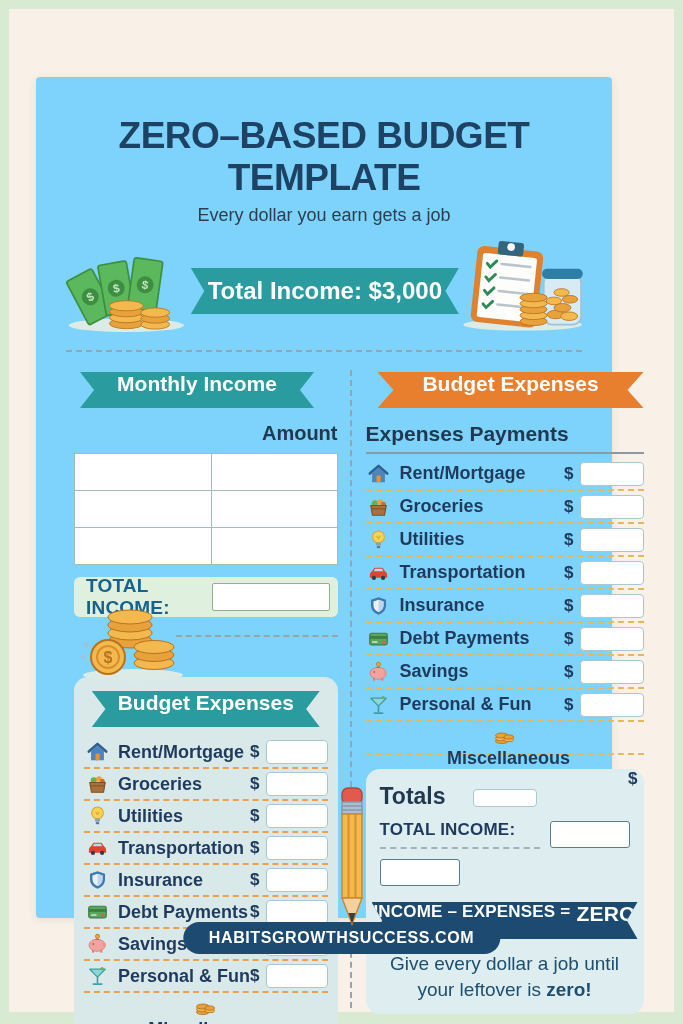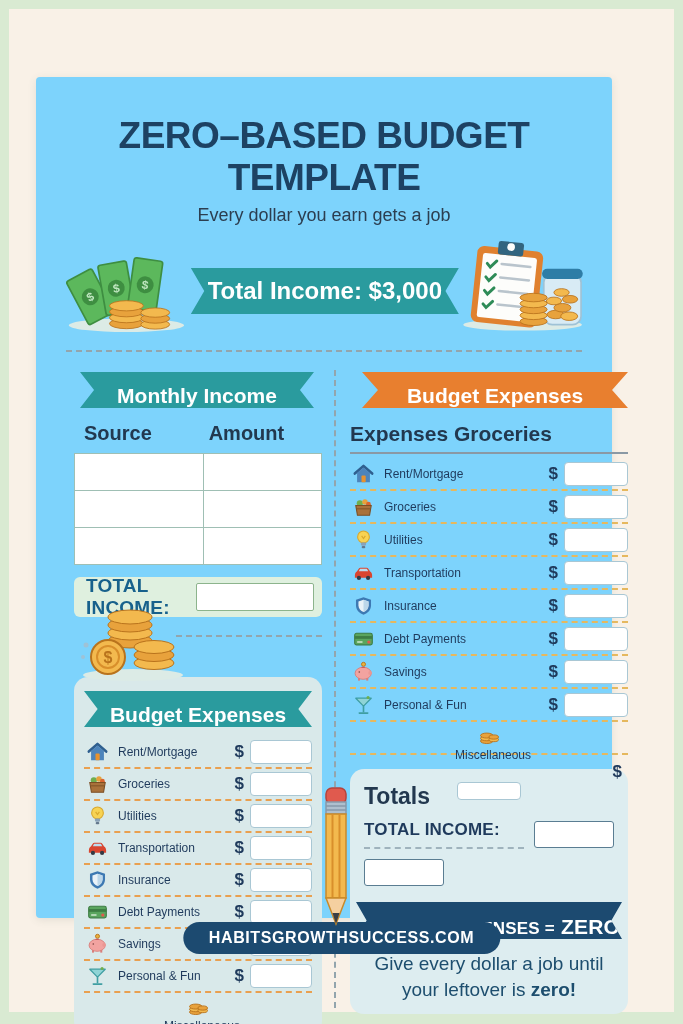--- a/index.html
+++ b/index.html
@@ -42,33 +42,33 @@
   }
   .dash-h{border-top:2px dashed #93a5ad;margin:10px 14px 0;}
   
   .columns{display:flex;margin-top:14px;padding:0 12px;height:648px;box-sizing:border-box;}
   .col-left{width:296px;box-sizing:border-box;padding:0 10px 0 10px;}
   .col-divider{width:0;border-left:2px dashed #93a5ad;position:relative;margin:4px 2px 6px 2px;}
   .col-right{flex:1;box-sizing:border-box;padding:0 2px 0 12px;}
   
   .ribbon{
     color:#fff;font-weight:700;text-align:center;
-    display:flex;align-items:flex-end;justify-content:center;
+    display:flex;align-items:flex-start;justify-content:center;
     clip-path:polygon(0 0,100% 0,94% 50%,100% 100%,0 100%,6% 50%);
   }
   .ribbon.teal{background:#2a9b9e;}
   .ribbon.orange{background:#e87f2f;}
   .ribbon.navy{background:#1c4a70;}
   .ribbon-mi{height:36px;width:234px;margin:6px auto 0 6px;font-size:21px;}
   .ribbon-be-left{height:36px;width:228px;margin:2px auto 10px;font-size:21px;}
   .ribbon-be-right{height:36px;width:266px;margin:6px 0 0 12px;font-size:21px;}
   
   .th-row{display:flex;margin-top:14px;font-size:20px;font-weight:700;color:#22384f;}
   .th-row span:first-child{flex:1.1;padding-left:10px;}
-  .th-row span:last-child{flex:1;text-align:left;}
+  .th-row span:last-child{flex:1;text-align:right;}
   .income-table{margin-top:8px;border:1.5px solid #9fbfb4;background:#fff;}
   .income-tr{display:flex;height:36px;border-bottom:1.5px solid #9fbfb4;}
   .income-tr:last-child{border-bottom:none;}
   .income-td{flex:1.1;}
   .income-td.amount{flex:1;border-left:1.5px solid #9fbfb4;}
   .cell-input{width:100%;height:100%;border:none;background:transparent;box-sizing:border-box;padding:0 8px;font-size:15px;outline:none;}
   .total-income-box{
     margin-top:12px;background:#dff0df;border-radius:6px;
     display:flex;align-items:center;height:40px;padding:0 8px 0 12px;
   }
@@ -80,21 +80,21 @@
   .coins-row svg{position:absolute;left:4px;top:-14px;z-index:2;}
   
   .left-expenses-box{
     margin-top:8px;background:#d9e9ea;border-radius:14px;
     padding:12px 10px 12px 10px;
   }
   .exp-list{display:block;}
   .exp-row{display:flex;align-items:center;height:30px;border-bottom:2px dashed #e9a050;}
   .exp-row:last-child{border-bottom:none;flex-direction:column;}
   .exp-icon{width:26px;height:24px;display:flex;align-items:center;justify-content:center;flex:0 0 26px;}
-  .exp-label{font-size:12px;font-weight:400;color:#1f3a5c;margin-left:8px;white-space:nowrap;}
+  .exp-label{font-size:18px;font-weight:700;color:#1f3a5c;margin-left:8px;white-space:nowrap;}
   .exp-cur{margin-left:auto;font-size:17px;font-weight:700;color:#1f3a5c;padding-right:6px;}
   .exp-input{width:62px;height:24px;border:1.5px solid #a9c7d4;border-radius:4px;background:#fff;outline:none;font-size:14px;padding:0 4px;box-sizing:border-box;}
   .exp-list.right .exp-row{height:31px;border-bottom:2px dashed #e6b85e;}
   .exp-list.right .exp-input{width:64px;}
   .breakdown-h{
     margin:14px 0 0;font-size:21px;font-weight:700;color:#22384f;
     border-bottom:2px solid #8a99a5;padding-bottom:6px;
   }
   .exp-list.right{margin-top:4px;}
   
@@ -209,21 +209,20 @@
     <div class="dash-h"></div>
 
     <div class="columns">
 
       <div class="col-left">
         <div class="ribbon teal ribbon-mi">
           <span>Monthly Income</span>
         </div>
 
         <div class="th-row">
-          <span>Source</span>
           <span>Amount</span>
         </div>
 
         <div class="income-table">
 
             <div class="income-tr">
               <div class="income-td"><input class="cell-input" style=""></div>
               <div class="income-td amount"><input class="cell-input" style=""></div>
             </div>
 
@@ -412,21 +411,21 @@
           <path d="M6 112h20L16 138z" fill="#f5d0a0" stroke="#c98a2a" stroke-width="1.5"></path>
           <path d="M12.5 127l3.5 11 3.5-11z" fill="#3a3f46"></path>
         </svg>
       </div>
 
       <div class="col-right">
         <div class="ribbon orange ribbon-be-right">
           <span>Budget Expenses</span>
         </div>
 
-        <h2 class="breakdown-h">Expenses Groceries</h2>
+        <h2 class="breakdown-h">Expenses Payments</h2>
 
         <div class="exp-list right">
 
             <div class="exp-row">
               <span class="exp-icon">
                 <svg width="23" height="22" viewBox="0 0 24 24">
                   <path d="M2.5 11.5 12 3.2l9.5 8.3" fill="none" stroke="#2f5f8f" stroke-width="2.8" stroke-linecap="round" stroke-linejoin="round"></path>
                   <path d="M5 10.8V21h14V10.8L12 4.8z" fill="#4d84bb"></path>
                   <rect x="9.8" y="13.6" width="4.6" height="7.4" rx="1" fill="#e8922e"></rect>
                 </svg>

